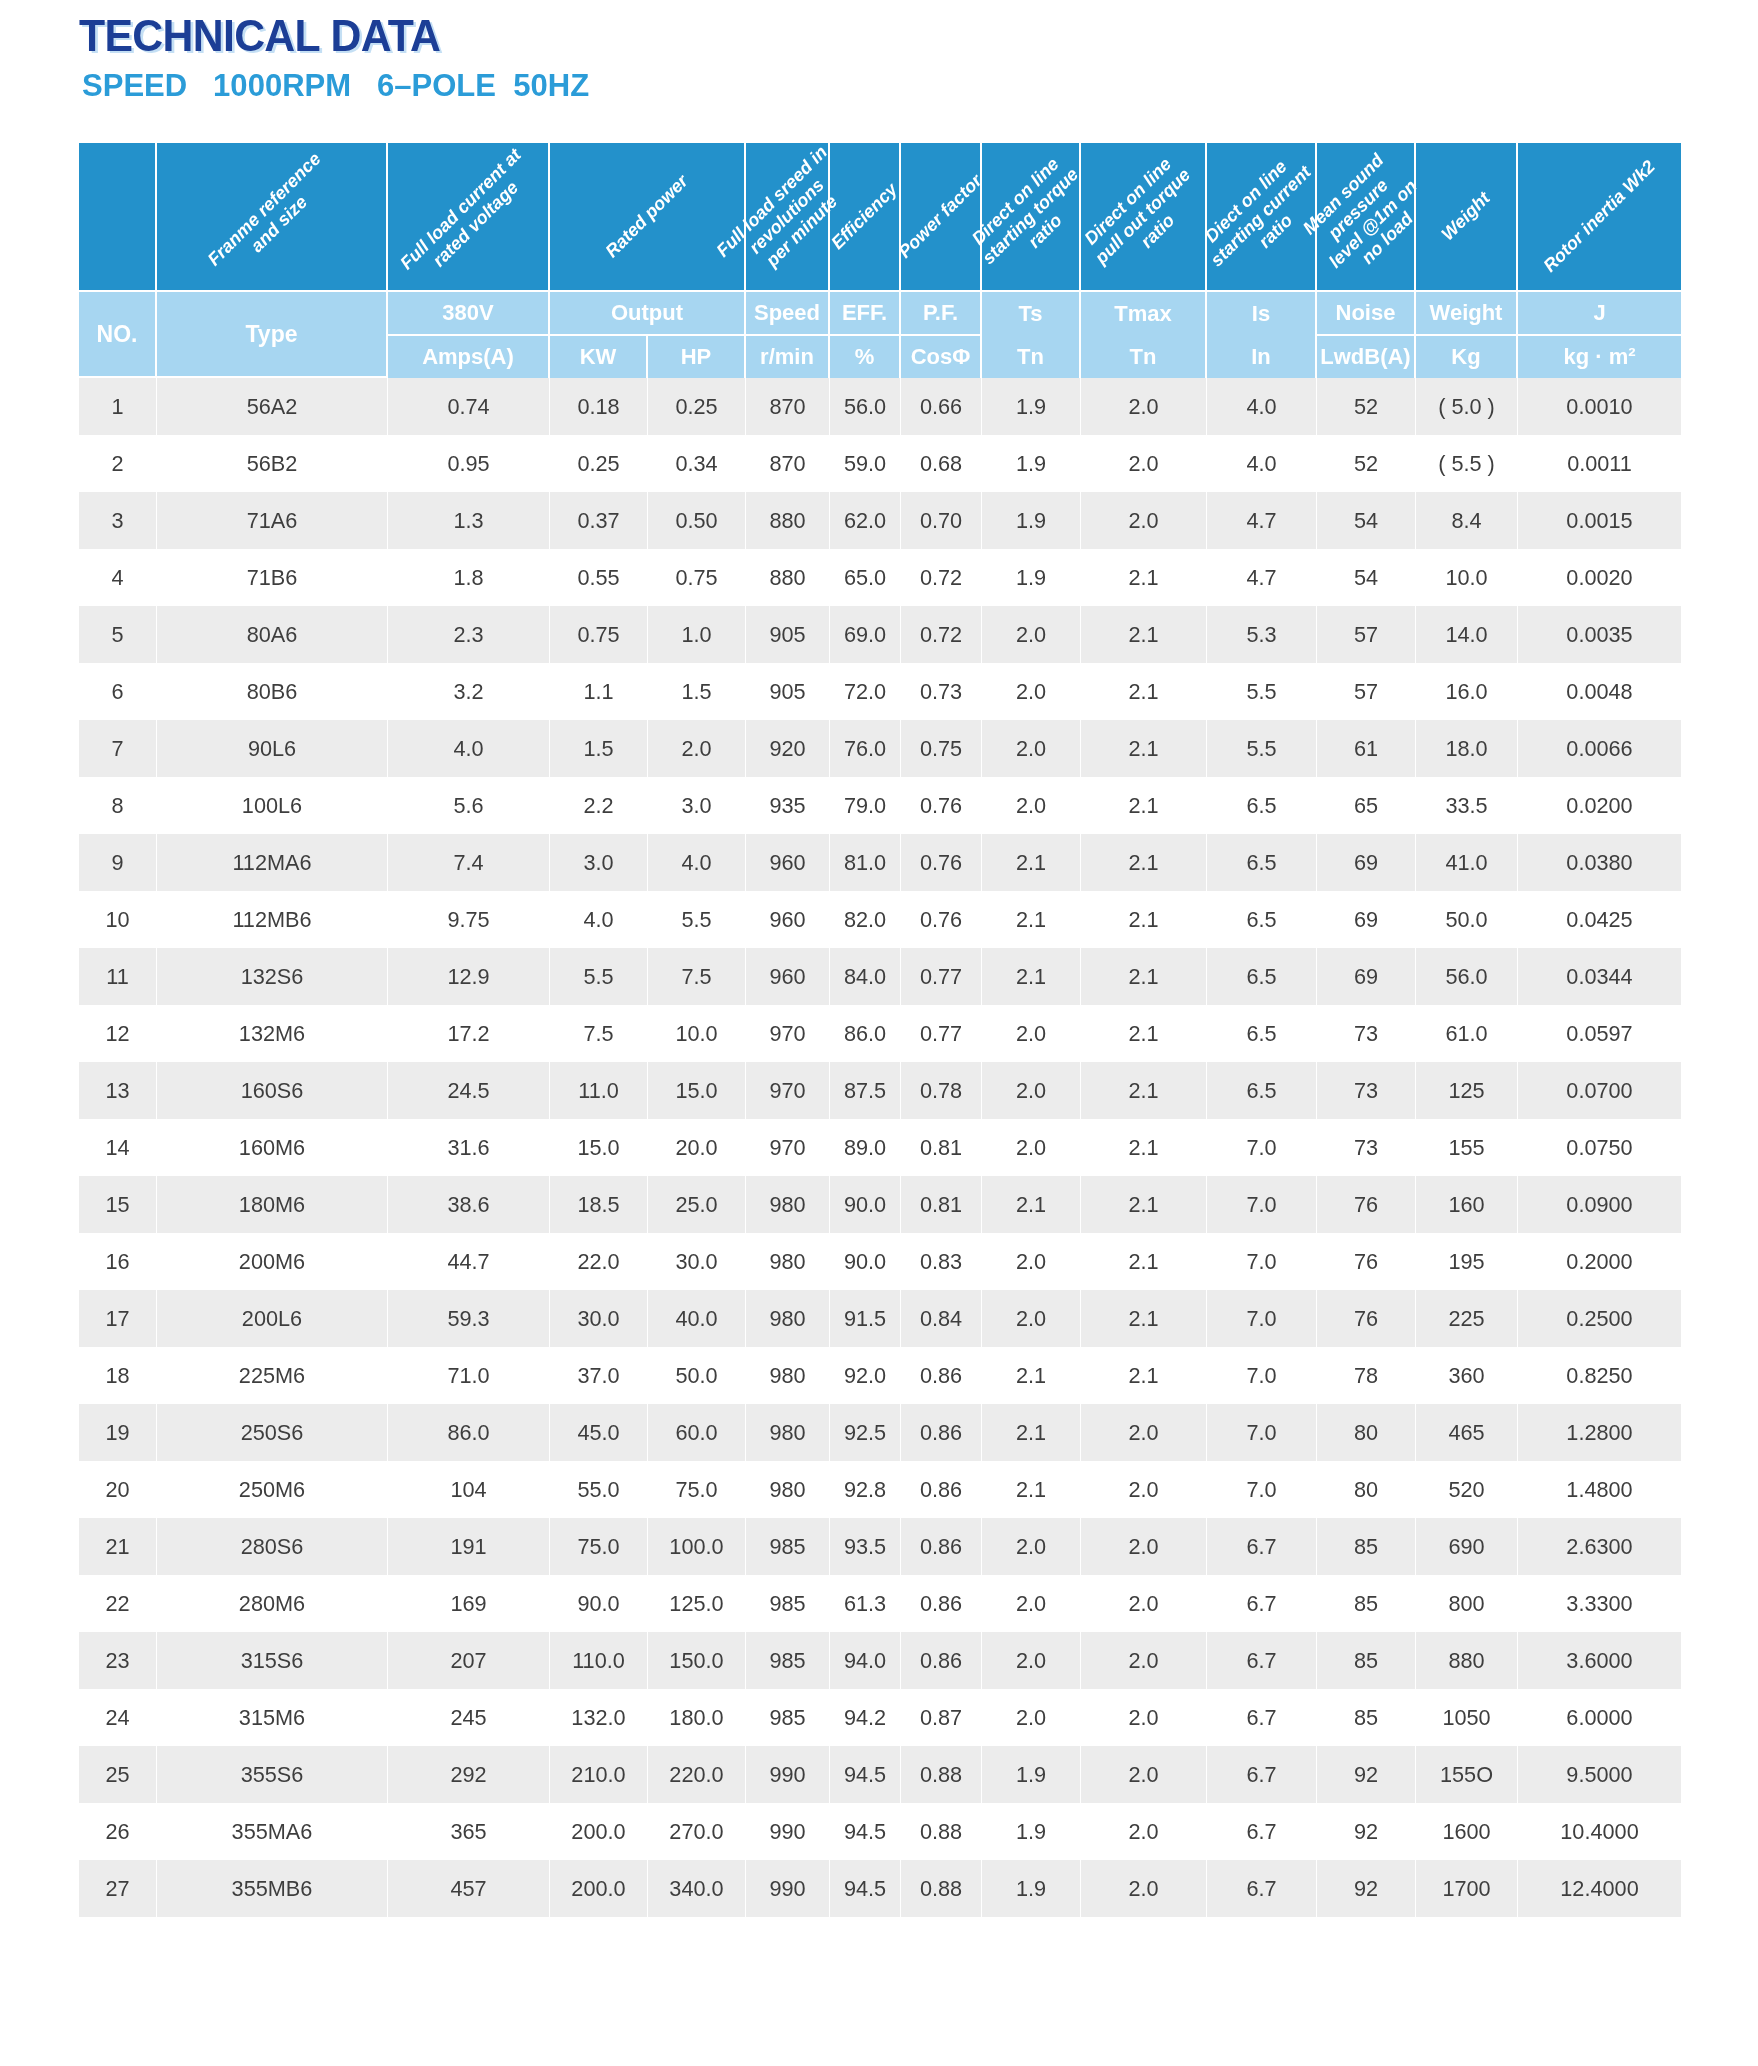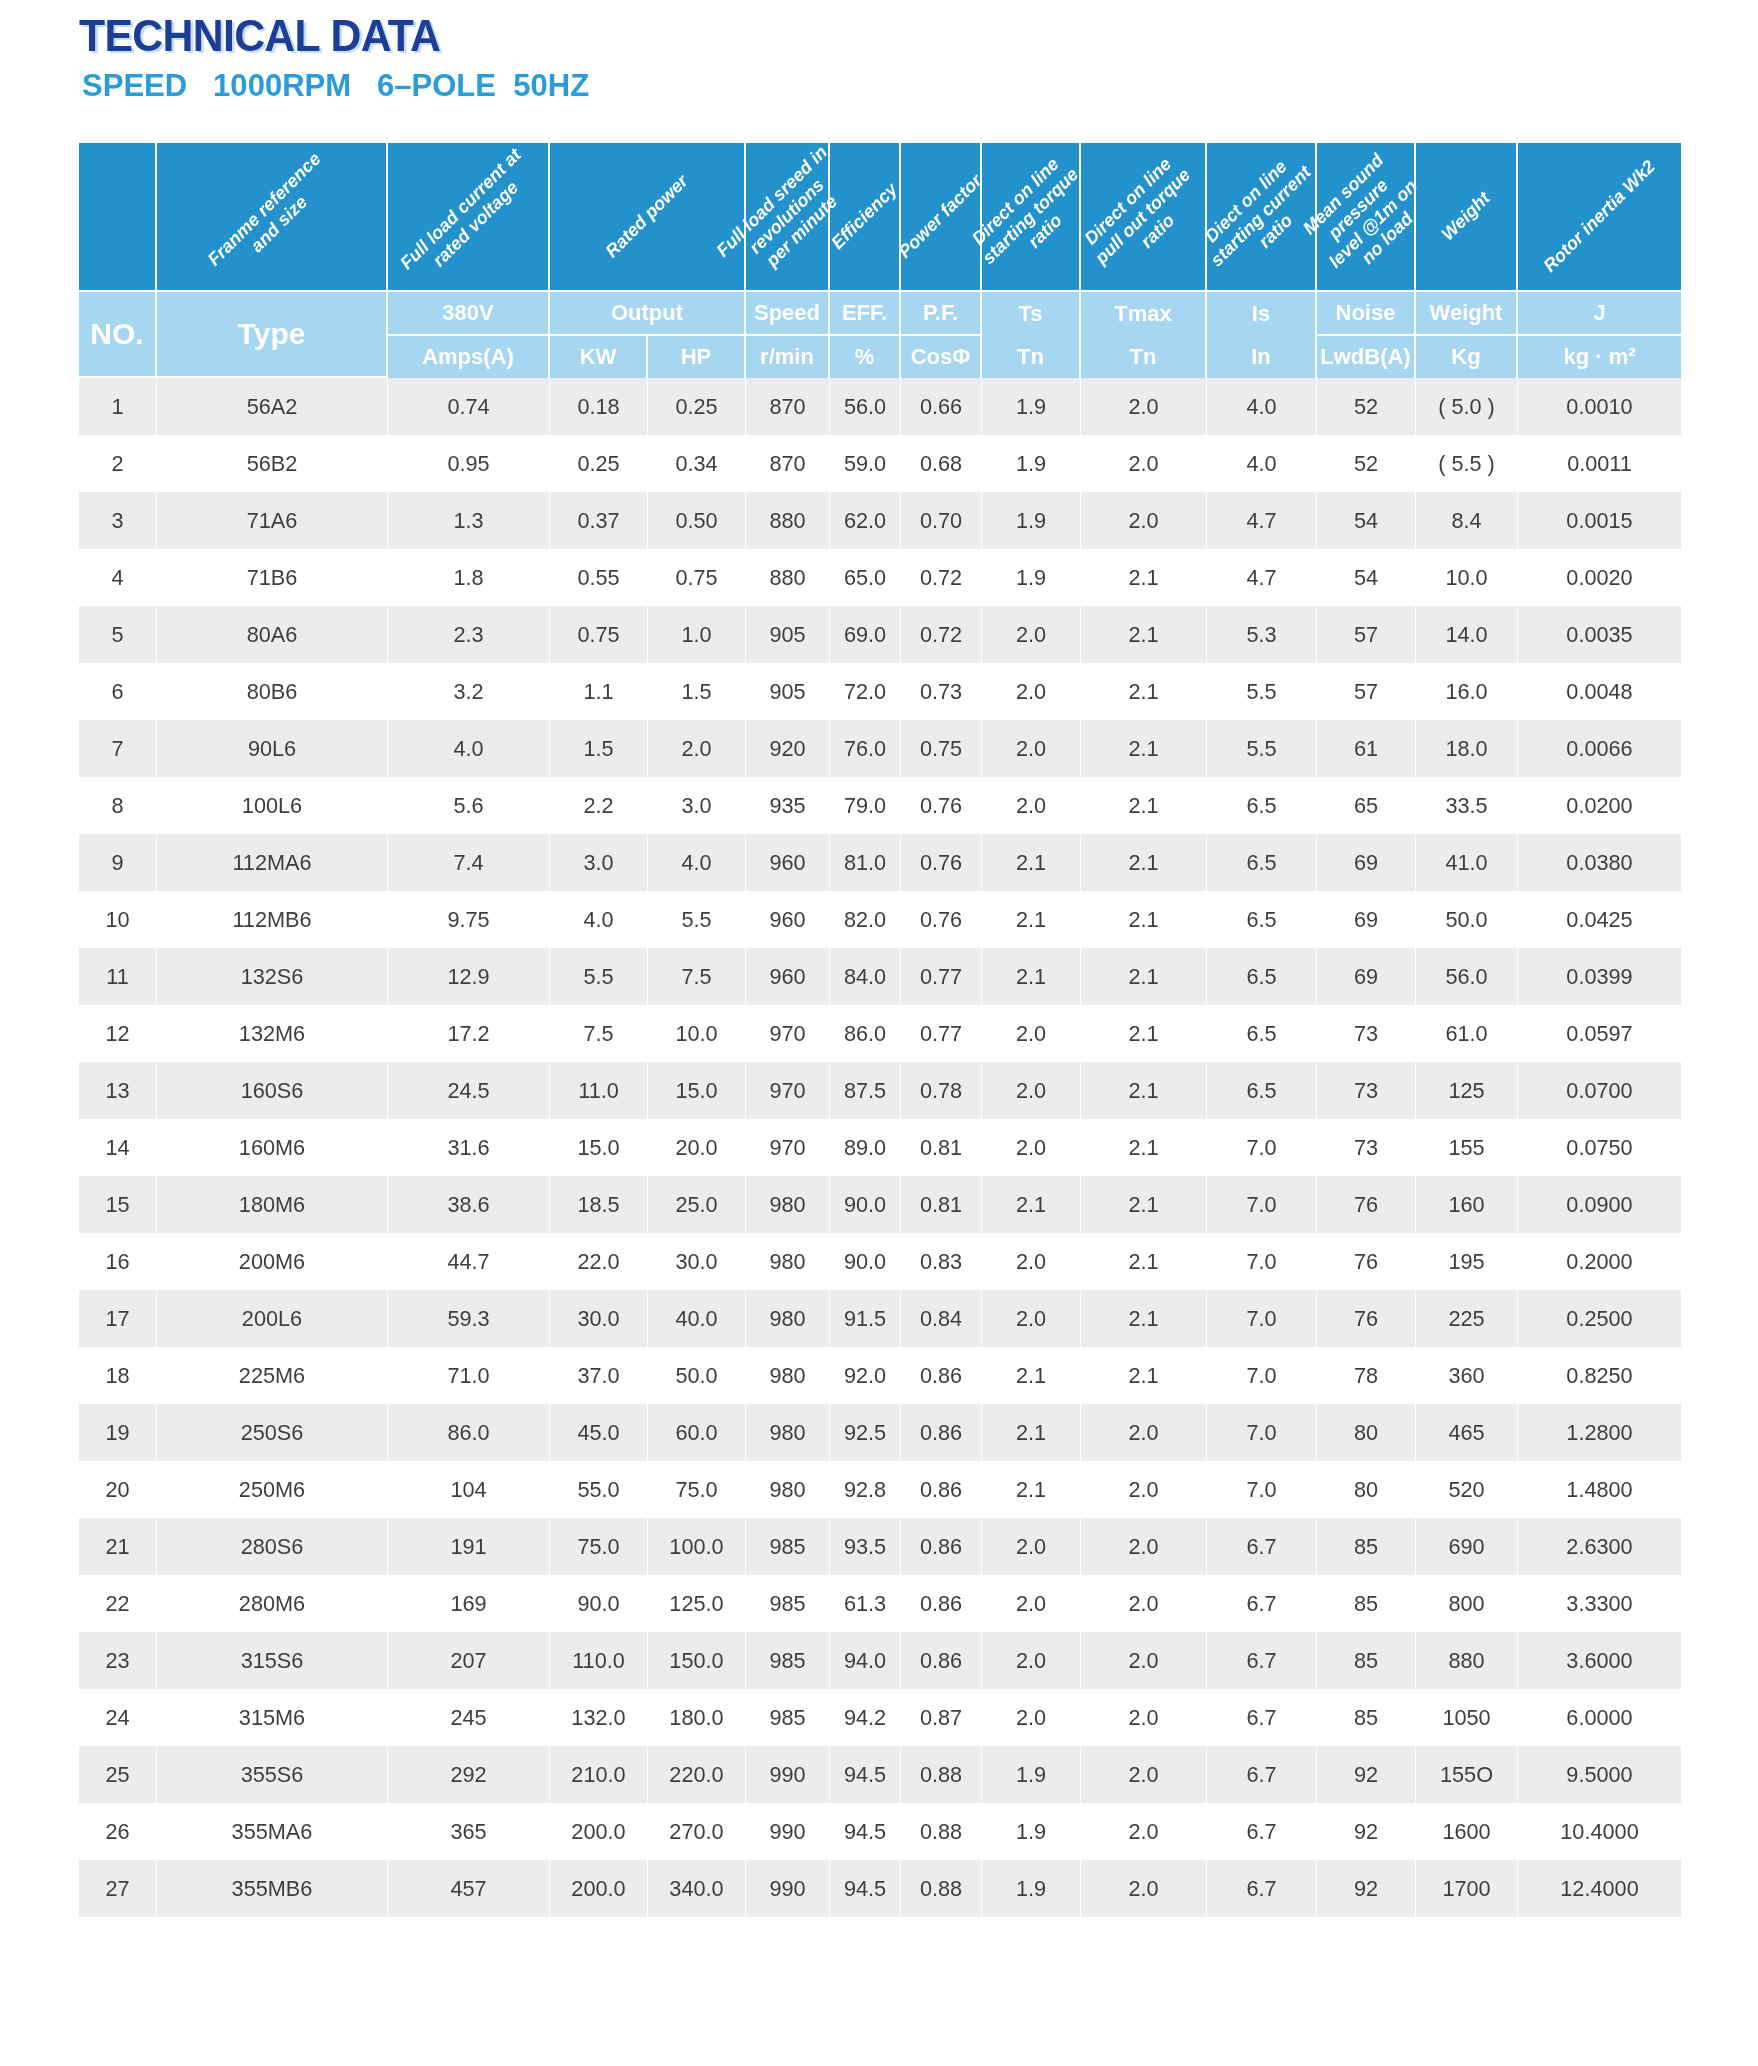--- a/index.html
+++ b/index.html
@@ -41,21 +41,21 @@
   
   .sub-row th{
     background:#a7d6f1;color:#ffffff;font-weight:bold;
     font-size:22px;height:42px;padding:0 2.8px;
     border-right:2.1px solid #fff;vertical-align:middle;text-align:center;
     overflow:hidden;
   }
   .sub-row th:last-child{border-right:none;}
   .sub-row.top th{border-bottom:2.1px solid #fff;}
   .sub-row.top th.frac{border-bottom:none;}
-  th.corner{font-size:30px;}
+  th.corner{font-size:23px;}
 
   
   tbody td{
     height:57px;padding:0 2.8px;
     font-size:21.7px;color:#3e3e3e;text-align:center;vertical-align:middle;
     border-right:1.4px solid #fff;overflow:hidden;white-space:nowrap;
   }
   tbody td:last-child{border-right:none;}
   tbody tr:nth-child(odd) td{background:#ececec;}
   tbody tr:nth-child(even) td{background:#ffffff;}
@@ -361,21 +361,21 @@
           <td>5.5</td>
           <td>7.5</td>
           <td>960</td>
           <td>84.0</td>
           <td>0.77</td>
           <td>2.1</td>
           <td>2.1</td>
           <td>6.5</td>
           <td>69</td>
           <td>56.0</td>
-          <td>0.0399</td>
+          <td>0.0344</td>
         </tr>
         <tr>
           <td>12</td>
           <td>132M6</td>
           <td>17.2</td>
           <td>7.5</td>
           <td>10.0</td>
           <td>970</td>
           <td>86.0</td>
           <td>0.77</td>

